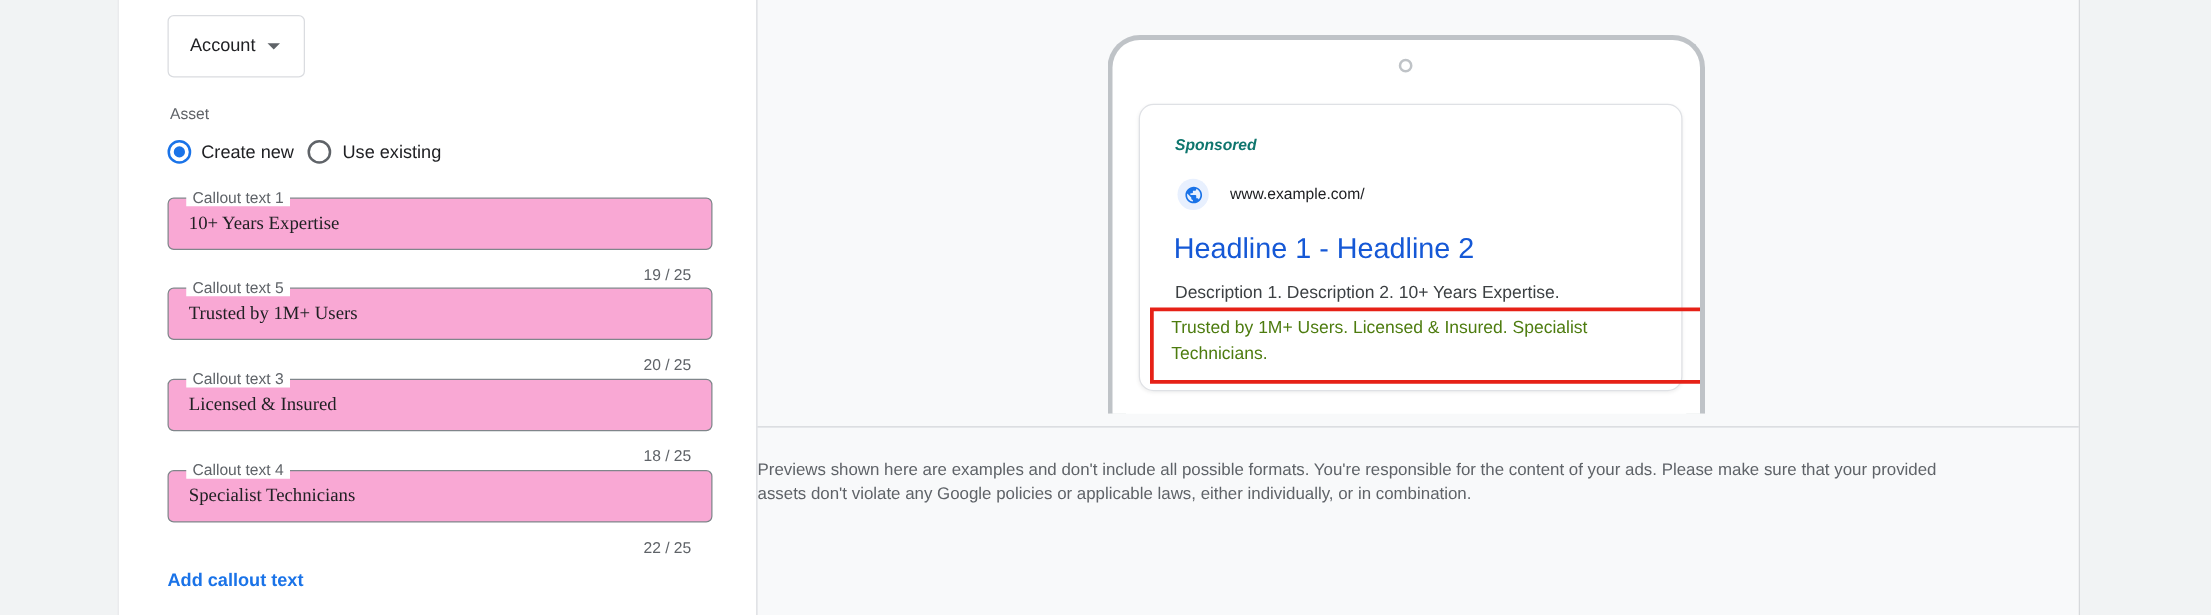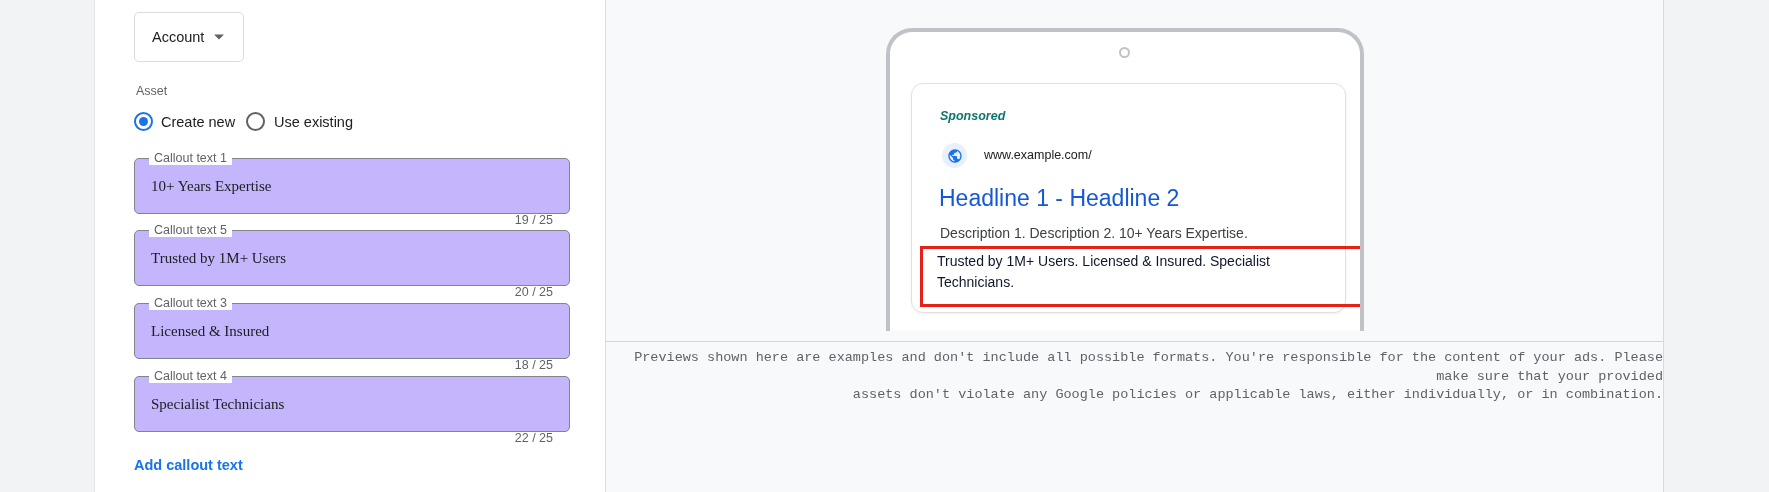--- a/index.html
+++ b/index.html
@@ -38,22 +38,22 @@
     content:""; position:absolute; left:50%; top:50%; width:9px; height:9px;
     margin:-4.5px 0 0 -4.5px; border-radius:50%; background:#1a73e8;
   }
   .radio-label {
     position:absolute; top:2px; font-size:14.5px; color:#202124;
   }
   .r1 { left:39px; }  .rl1 { left:66px; }
   .r2 { left:151px; } .rl2 { left:179px; }
 
   .field {
-    position:absolute; left:39px; width:436px; height:56px;
-    border:1px solid #80868b; border-radius:5px; background:#c4b5fd;
+    position:absolute; left:39px; width:436px; height:42px;
+    border:1px solid #80868b; border-radius:5px; background:#f9a8d4;
   }
   .f1 { top:158px; } .f2 { top:230px; } .f3 { top:303px; } .f4 { top:376px; }
   .flabel {
     position:absolute; left:14px; top:-8px; background:#fff; padding:0 5px;
     font-size:12.5px; color:#5f6368; white-space:nowrap;
   }
   .field input {
     position:absolute; inset:0; width:100%; height:100%;
     border:none; outline:none; background:transparent;
     padding:0 16px; font-family:Liberation Serif, serif; font-size:15px; color:#202124;
@@ -112,26 +112,26 @@
     font-size:23px; color:#1558d6; white-space:nowrap;
   }
   .desc1 {
     position:absolute; left:28px; top:139px;
     font-size:14px; line-height:21px; color:#3c4043; white-space:nowrap;
   }
   .redbox {
     position:absolute; left:8px; top:162px; width:458px; height:61px;
     border:3px solid #e62117;
     padding:2px 0 0 14px;
-    font-size:14px; line-height:21px; color:#0f172a; white-space:nowrap;
+    font-size:14px; line-height:21px; color:#4d7c0f; white-space:nowrap;
   }
   .disclaimer {
     position:absolute; left:0; top:343px; width:100%;
-    padding-top:6px; text-align:right;
-    font-size:13.5px; line-height:18.5px; color:#5f6368;font-family:Liberation Mono, monospace;
+    padding-top:24px; text-align:left;
+    font-size:13.5px; line-height:18.5px; color:#5f6368;
   }
 </style>
 </head>
 <body>
 
 <div class="form-panel">
 
   <button class="account-btn">
     <span>Account</span>
     <svg width="12" height="8" viewBox="0 0 12 8">

